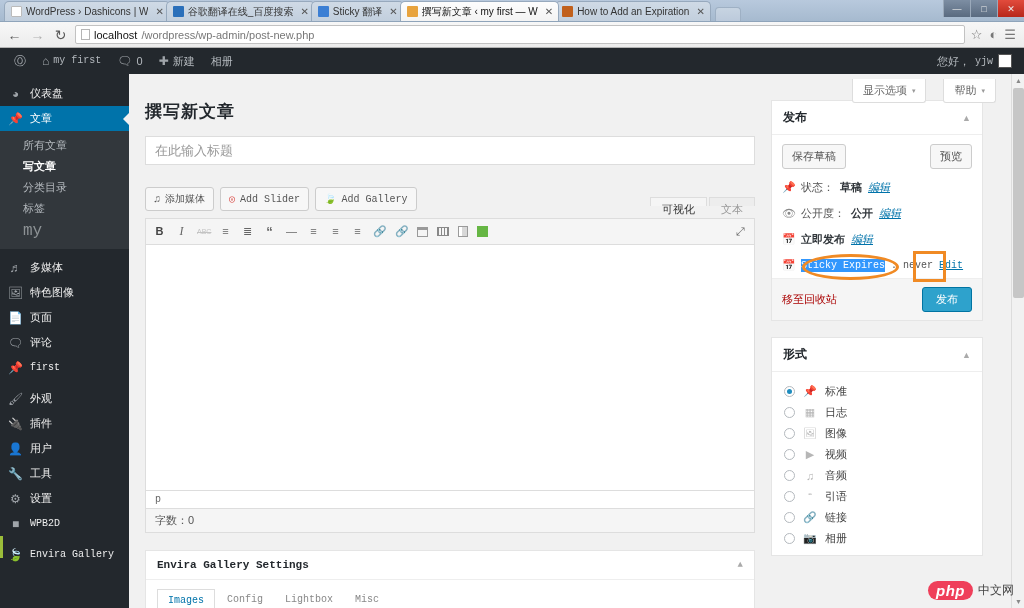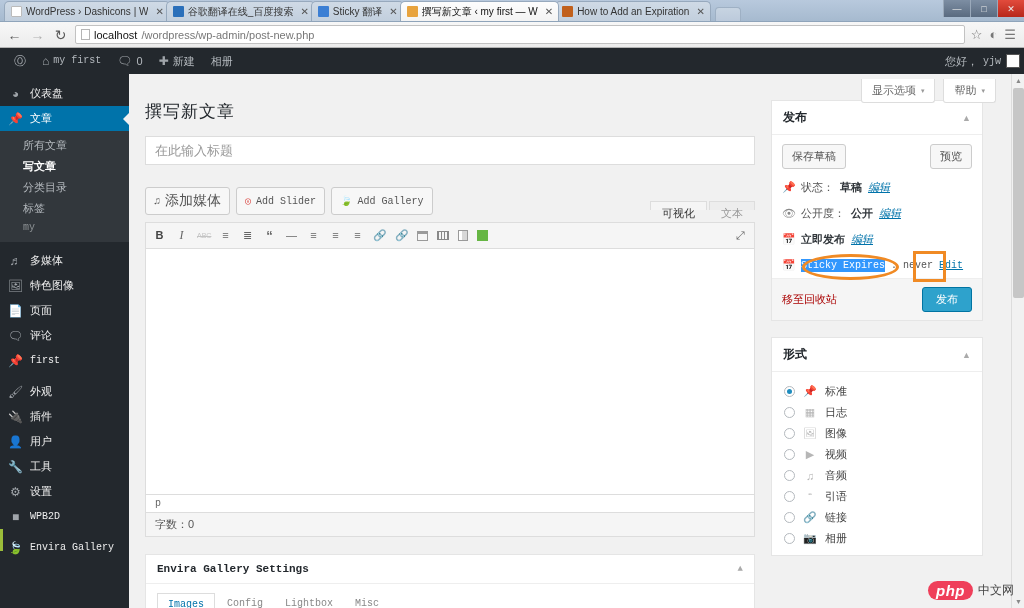--- a/index.html
+++ b/index.html
@@ -134,21 +134,21 @@
     font-size: 11px;
     padding-left: 6px;
   }
   .ab-item {
     display: flex; align-items: center; gap: 4px;
     padding: 0 8px; height: 26px; line-height: 26px;
     white-space: nowrap;
   }
   .ab-item .gl { font-size: 12px; color: #a0a5aa; }
   .ab-spacer { flex: 1 1 auto; }
-  .ab-right { display: flex; align-items: center; gap: 5px; padding-right: 4px; }
+  .ab-right { display: flex; align-items: center; gap: 5px; padding-right: 12px; }
   .ab-avatar {
     width: 14px; height: 14px;
     background: #fff; border: 1px solid #555;
   }
   .ab-mono { font-family: "Liberation Mono", monospace; font-size: 10px; }
 
   
   .wp-body {
     display: flex;
     height: 534px;
@@ -194,21 +194,21 @@
   }
   .submenu { background: #32373c; padding: 4px 0 6px; }
   .submenu a {
     display: block;
     padding: 3px 8px 3px 23px;
     color: #b4b9be;
     font-size: 11px;
     text-decoration: none;
   }
   .submenu a.cur { color: #fff; font-weight: bold; }
-  .submenu a.mono { font-family: "Liberation Mono", monospace; font-size: 10px; color: #8d9295; }
+  .submenu a.mono { font-family: "Liberation Mono", monospace; font-size: 16px; color: #8d9295; }
   .menu-sep { height: 6px; }
   .menu-mono { font-family: "Liberation Mono", monospace; font-size: 10px; }
   .envira-marker {
     position: relative;
   }
   .envira-marker::before {
     content: "";
     position: absolute;
     left: 0; top: -6px;
     width: 3px; height: 22px;
@@ -229,36 +229,36 @@
     display: flex; gap: 8px;
   }
   .smbtn {
     background: #fff;
     border: 1px solid #ddd;
     border-top: none;
     border-radius: 0 0 3px 3px;
     font-size: 11px;
     color: #666;
     padding: 4px 10px;
-    display: flex; align-items: center; gap: 5px;
+    display: flex; align-items: center; gap: 5px; margin-left: 9px;
   }
   .smbtn .caret { font-size: 7px; color: #999; }
 
   .content-cols {
     display: flex;
     padding: 26px 22px 0 16px;
     gap: 16px;
   }
   .col-left { width: 610px; flex: 0 0 610px; }
   .col-right { width: 212px; flex: 0 0 212px; }
 
   .page-title {
     font-size: 17px;
     color: #23282d;
-    font-weight: normal;
+    font-weight: bold;
     margin-bottom: 13px;
     letter-spacing: 1px;
   }
   .title-input {
     width: 100%;
     height: 29px;
     background: #fff;
     border: 1px solid #ddd;
     padding: 0 9px;
     font-size: 13px;
@@ -274,21 +274,21 @@
   .mbtn {
     background: #f7f7f7;
     border: 1px solid #ccc;
     border-radius: 3px;
     font-size: 10px;
     color: #555;
     padding: 4px 8px;
     display: flex; align-items: center; gap: 5px;
     font-family: "Liberation Mono", monospace;
   }
-  .mbtn .cn { font-family: Liberation Serif, serif; font-size: 14px; }
+  .mbtn .cn { font-family: Liberation Serif, serif; font-size: 10px; }
 
   .editor-wrap { margin-top: 8px; }
   .editor-tabs {
     display: flex;
     justify-content: flex-end;
     gap: 2px;
     margin-bottom: -1px;
     position: relative;
     top: -22px;
     height: 0;

